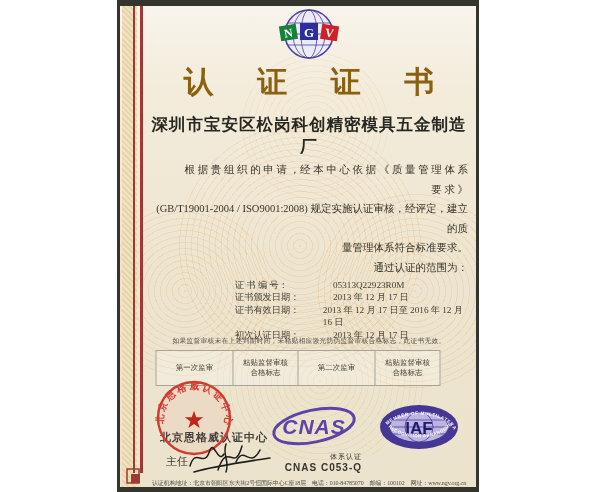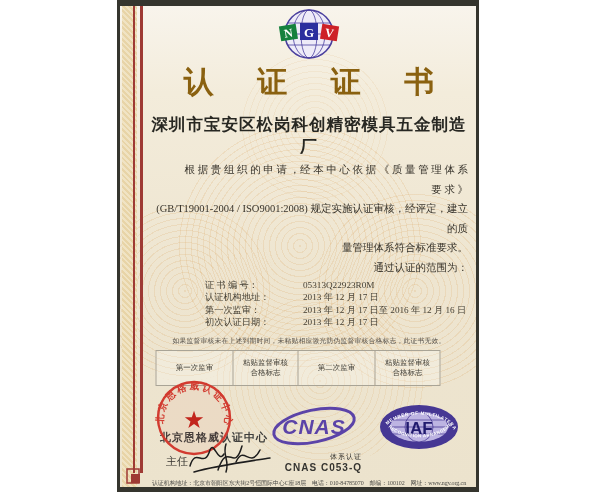--- a/index.html
+++ b/index.html
@@ -37,21 +37,21 @@
   .company{top:108px;font-size:16.5px;font-weight:bold;color:#272722;letter-spacing:1px;}
   .address{top:127px;font-size:7.5px;color:#4c463c;}
 
   .body-text{position:absolute;left:29px;right:8px;top:154px;text-align:right;
              font-size:10.5px;line-height:19.5px;color:#37332b;}
   .body-line.indent{text-indent:2em;}
 
   .scope{top:236px;font-size:10px;color:#37332b;}
 
   .certinfo{position:absolute;left:29px;right:7px;top:273px;font-size:9.2px;color:#454035;}
-  .cert-row{display:flex;margin-left:56px;line-height:12.4px;}
+  .cert-row{display:flex;margin-left:86px;line-height:12.4px;}
   .cert-label{width:98px;text-align:left;}
   .cert-value{text-align:left;}
 
   .fineprint{top:330px;font-size:6.8px;color:#55504a;letter-spacing:0.2px;}
 
   .audit{position:absolute;top:344px;left:50%;transform:translateX(-50%);display:flex;
          border:1px solid #a9a496;background:rgba(255,255,255,0.25);}
   .audit-cell{display:flex;align-items:center;justify-content:center;text-align:center;
               font-size:7.5px;line-height:1.35;color:#45423a;white-space:pre-line;
               height:34px;border-left:1px solid #a9a496;}
@@ -127,25 +127,25 @@
       <div class="body-line indent">通过认证的范围为：</div>
     </div>
 
 
     <div class="certinfo">
       <div class="cert-row">
         <span class="cert-label">证 书 编 号：</span>
         <span class="cert-value">05313Q22923R0M</span>
       </div>
       <div class="cert-row">
-        <span class="cert-label">认证机构地址：</span>
+        <span class="cert-label">证书颁发日期：</span>
         <span class="cert-value">2013 年 12 月 17 日</span>
       </div>
       <div class="cert-row">
-        <span class="cert-label">第一次监审：</span>
+        <span class="cert-label">证书有效日期：</span>
         <span class="cert-value">2013 年 12 月 17 日至 2016 年 12 月 16 日</span>
       </div>
       <div class="cert-row">
         <span class="cert-label">初次认证日期：</span>
         <span class="cert-value">2013 年 12 月 17 日</span>
       </div>
     </div>
 
     <div class="band fineprint">如果监督审核未在上述到期时间，未粘贴相应激光防伪监督审核合格标志，此证书无效。</div>
 

